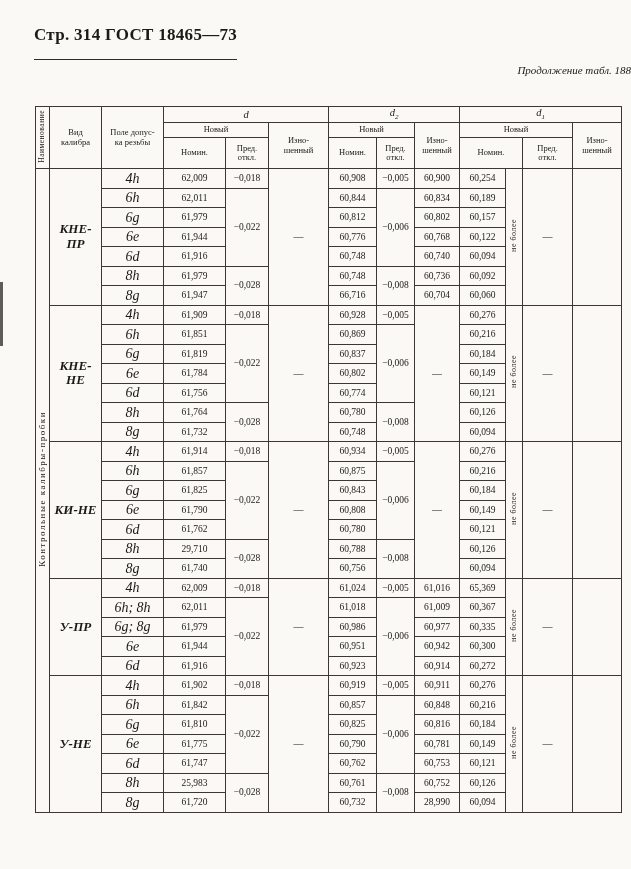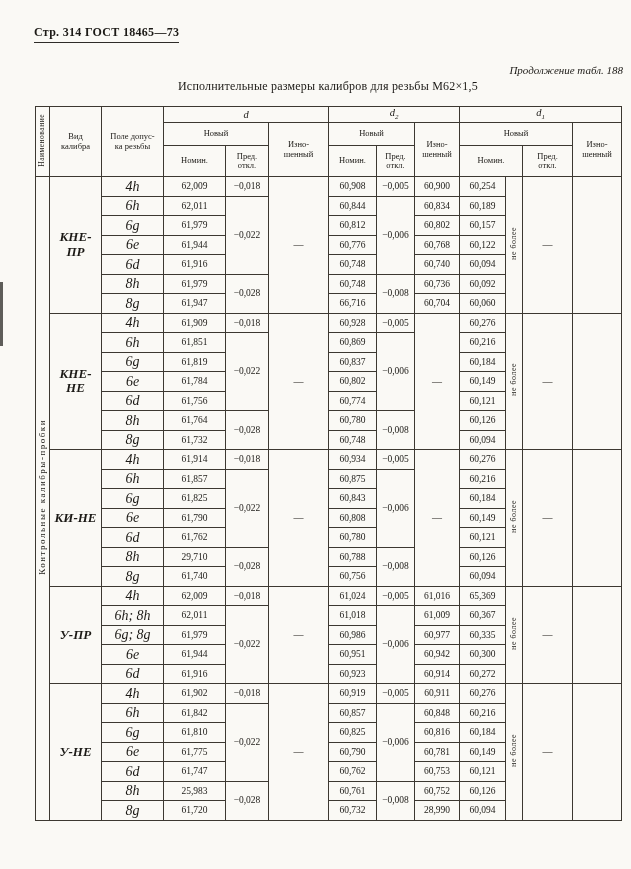--- a/index.html
+++ b/index.html
@@ -1,30 +1,30 @@
 <!DOCTYPE html>
 <html><head>
 <meta charset="utf-8">
 <style>
   * { margin:0; padding:0; box-sizing:border-box; }
   html,body { background:#e8e6e0; }
   body { width:631px; height:869px; font-family:"Liberation Serif","DejaVu Serif",serif; color:#1c1a16; }
   .page { position:relative; width:631px; height:869px; background:#faf9f5; overflow:hidden; }
 
-  .hdr-left { position:absolute; left:34px; top:25px; font-size:12px; font-weight:bold;
-              border-bottom:1.5px solid #2e2c28; padding-bottom:2px; letter-spacing:.3px; }
-  .hdr-right { position:absolute; right:8px; top:64px; font-size:11px; font-style:italic; }
+  .hdr-left { position:absolute; left:34px; top:25px; font-size:17px; font-weight:bold;
+              border-bottom:1.5px solid #2e2c28; padding-bottom:14px; letter-spacing:.3px; }
+  .hdr-right { position:absolute; right:0; top:64px; font-size:11px; font-style:italic; }
   .title { position:absolute; left:35px; top:79px; width:586px; text-align:center; font-size:12px; letter-spacing:.2px; }
   .title-unit { position:absolute; left:35px; top:93px; width:586px; text-align:center; font-size:10.5px; }
 
   table { position:absolute; left:35px; top:106px; width:586px; border-collapse:collapse; table-layout:fixed; }
   th, td { border:1px solid #3c3831; text-align:center; vertical-align:middle; padding:0 1px;
            font-size:9px; line-height:1.1; overflow:hidden; }
   thead tr.hr1 th { height:16px; }
-  thead tr.hr2 th { height:23px; }
+  thead tr.hr2 th { height:15px; }
   thead tr.hr3 th { height:31px; }
   thead th { font-weight:normal; font-size:8.5px; }
   .pre { white-space:pre-line; }
   .dlbl { font-style:italic; font-size:10.5px; }
   .dlbl sub { font-size:7px; }
   tbody td { height:19.5px; }
   td.num { font-size:9.5px; }
   td.pole { font-style:italic; font-size:14px; }
   td.gname { font-weight:bold; font-style:italic; font-size:13px; }
   td.dashc { font-size:10px; }
@@ -35,21 +35,20 @@
   td.nebolee span { font-size:8px; letter-spacing:.5px; }
   .scan-artifact { position:absolute; left:0; top:282px; width:3px; height:64px; background:#2a2824; opacity:.75; }
 </style>
 </head>
 <body>
 
 <div class="page">
   <div class="scan-artifact"></div>
   <div class="hdr-left">Стр. 314 ГОСТ 18465—73</div>
   <div class="hdr-right">Продолжение табл. 188</div>
-  <div class="title">Исполнительные размеры калибров для резьбы М62×1,5</div>
 
   <table>
     <colgroup>
       <col style="width:14px">
         <col style="width:52px">
         <col style="width:62px">
       <col style="width:62px">
         <col style="width:43px">
         <col style="width:60px">
       <col style="width:48px">

